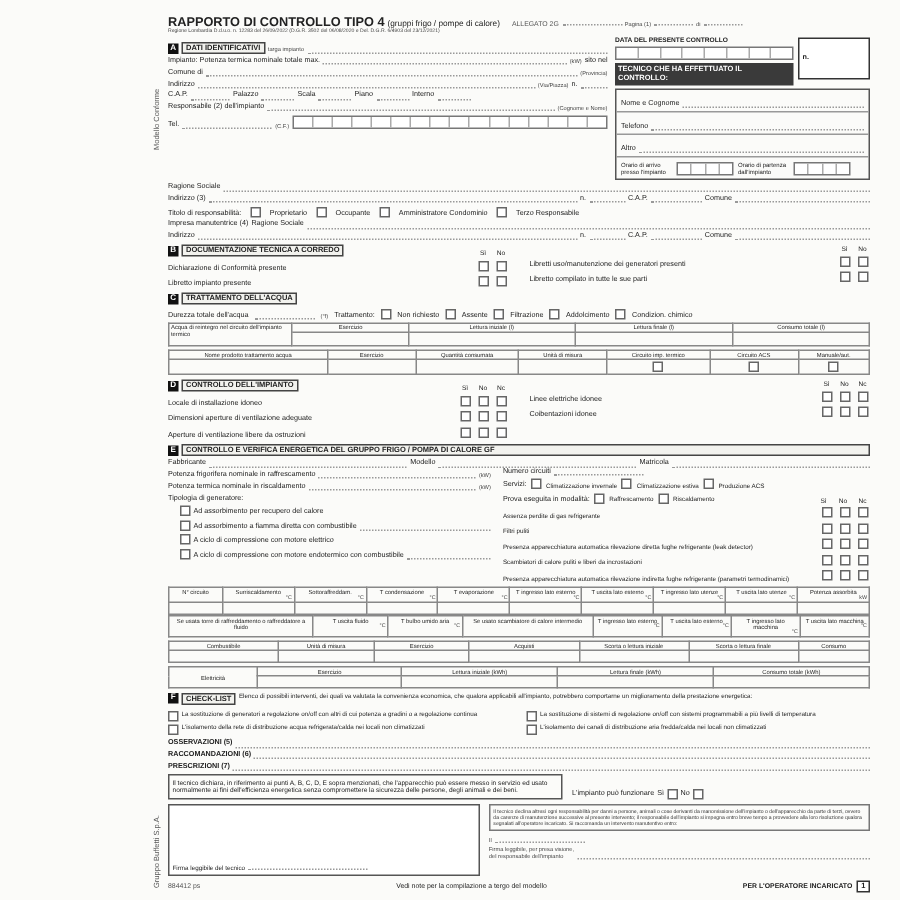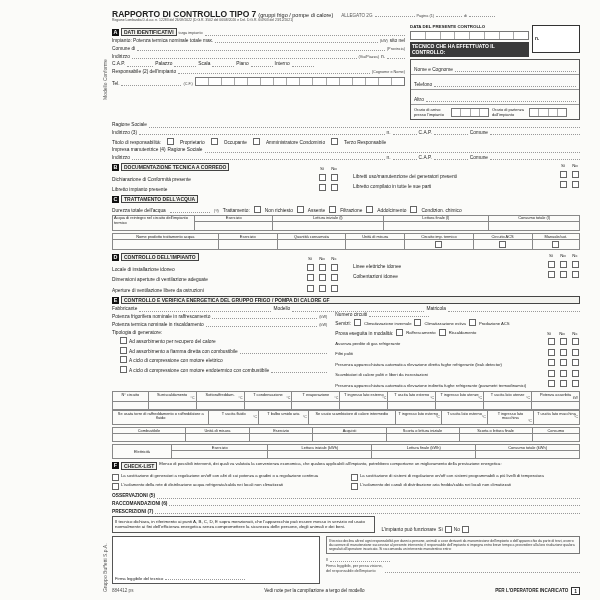--- a/index.html
+++ b/index.html
@@ -38,21 +38,21 @@
 <body>
 
 <div class="page">
 
   <div class="vtext" style="left:102px;top:100px;">Modello Conforme</div>
   <div class="vtext" style="left:102px;top:592px;">Gruppo Buffetti S.p.A.</div>
 
   <div class="sheet">
 
     <div class="row" style="align-items:baseline;margin-top:0;">
-      <span class="lbl b" style="font-size:8.5px;">RAPPORTO DI CONTROLLO TIPO 7</span>
+      <span class="lbl b" style="font-size:8.5px;">RAPPORTO DI CONTROLLO TIPO 4</span>
       <span class="lbl" style="font-size:5.5px;">(gruppi frigo / pompe di calore)</span>
       <span class="lbl" style="font-size:4.6px;margin-left:6px;color:#555;">ALLEGATO 2G</span>
       <span class="fill" style="max-width:40px;"></span>
       <span class="lbl sm">Pagina (1)</span>
       <span class="fill" style="max-width:26px;"></span>
       <span class="lbl sm">di</span>
       <span class="fill" style="max-width:26px;"></span>
     </div>
     <div class="row" style="margin-top:0;">
       <span class="lbl sm" style="font-size:3.4px;">Regione Lombardia D.d.u.o. n. 12283 del 26/09/2022 (D.G.R. 3502 del 06/08/2020 e Del. D.G.R. 6/4903 del 23/12/2021)</span>

